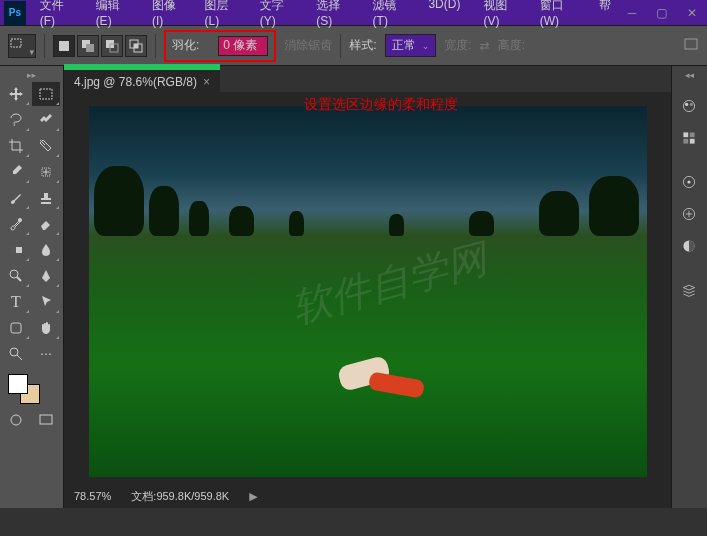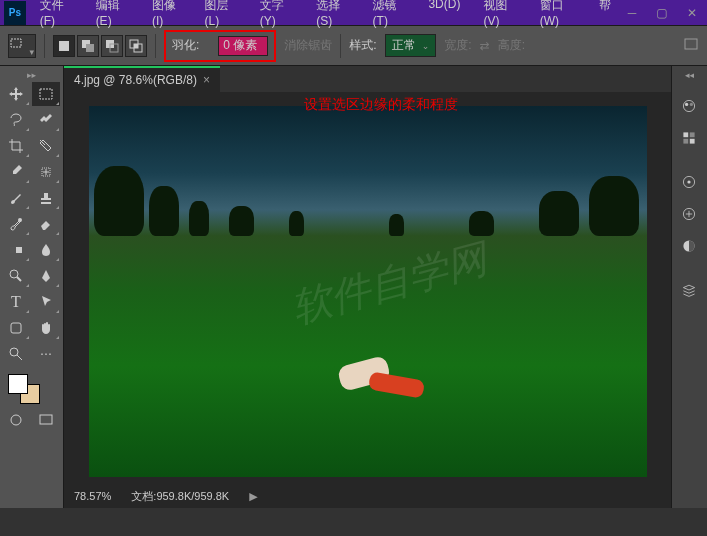--- a/index.html
+++ b/index.html
@@ -15,37 +15,37 @@
 .optionsbar { height: 40px; background: #535353; border-bottom: 1px solid #1a1a1a; display: flex; align-items: center; padding: 0 8px; gap: 8px; }
 .tool-icon { width: 28px; height: 24px; background: #3a3a3a; border: 1px solid #222; position: relative; }
 .sel-icons { display: flex; gap: 2px; }
 .sel-icons .si { width: 22px; height: 22px; background: #424242; border: 1px solid #222; display: flex; align-items: center; justify-content: center; }
 .sel-icons .si.sel { background: #2a2a2a; }
 .sep { width: 1px; height: 24px; background: #3a3a3a; }
 .feather-box { border: 2px solid #e60000; padding: 4px 6px; display: flex; align-items: center; gap: 19px; }
 .feather-box input { width: 50px; background: #be185d; border: 1px solid #222; color: #ccc; padding: 2px 4px; font-size: 12px; }
 .lbl { color: #ccc; }
 .lbl.dim { color: #777; }
-.dropdown { display: flex; align-items: center; background: #14532d; border: 1px solid #222; padding: 2px 6px; gap: 6px; }
+.dropdown { display: flex; align-items: center; background: #4c1d95; border: 1px solid #222; padding: 2px 6px; gap: 6px; }
 
 .workspace { display: flex; height: 442px; }
 .toolbox { width: 64px; background: #535353; border-right: 1px solid #1a1a1a; padding: 4px 2px; }
 .tool-row { display: flex; gap: 2px; margin-bottom: 2px; }
 .tool { width: 28px; height: 24px; display: flex; align-items: center; justify-content: center; color: #ccc; position: relative; }
 .tool.active { background: #2a2a2a; }
 .tool .corner { position: absolute; right: 1px; bottom: 1px; width: 0; height: 0; border-left: 3px solid transparent; border-bottom: 3px solid #999; }
 .swatches { margin-top: 6px; padding: 2px; position: relative; height: 34px; }
 .fg { position: absolute; left: 6px; top: 2px; width: 20px; height: 20px; background: #fff; border: 1px solid #000; z-index: 2; }
 .bg { position: absolute; left: 18px; top: 12px; width: 20px; height: 20px; background: #e8cda0; border: 1px solid #000; }
 .qm { margin-top: 4px; display: flex; gap: 2px; }
 .qm div { width: 28px; height: 20px; display: flex; align-items: center; justify-content: center; }
 
 .canvas-area { flex: 1; background: #262626; display: flex; flex-direction: column; position: relative; }
 .doc-tab { height: 26px; background: #323232; display: flex; align-items: center; }
-.doc-tab .tab { background: #262626; padding: 5px 10px; color: #ccc; display: flex; align-items: center; gap: 6px; border-top: 2px solid #22c55e; }
+.doc-tab .tab { background: #262626; padding: 5px 10px; color: #ccc; display: flex; align-items: center; gap: 6px; border-top: 6px solid #22c55e; }
 .doc-tab .tab .close { color: #999; }
 .annotation { position: absolute; left: 240px; top: 30px; color: #e60000; font-size: 14px; z-index: 10; }
 .canvas { flex: 1; display: flex; align-items: center; justify-content: center; padding: 10px 10px 4px 10px; }
 .image { width: 558px; height: 371px; background: linear-gradient(to bottom, #0a2530 0%, #1a4050 18%, #3a6070 28%, #2a5020 35%, #1a6018 50%, #157015 70%, #0a5010 100%); position: relative; overflow: hidden; }
 .trees { position: absolute; top: 90px; left: 0; right: 0; height: 50px; }
 .tree { position: absolute; background: #0a1a08; border-radius: 40% 40% 20% 20%; }
 .person { position: absolute; left: 230px; top: 245px; width: 120px; height: 70px; }
 .person .body { position: absolute; left: 20px; top: 10px; width: 50px; height: 25px; background: #e8d5c0; border-radius: 10px; transform: rotate(-15deg); }
 .person .legs { position: absolute; left: 50px; top: 25px; width: 55px; height: 18px; background: #d84020; border-radius: 8px; transform: rotate(10deg); }
 .watermark { position: absolute; left: 200px; top: 150px; color: rgba(255,255,255,0.1); font-size: 40px; transform: rotate(-15deg); font-style: italic; }

